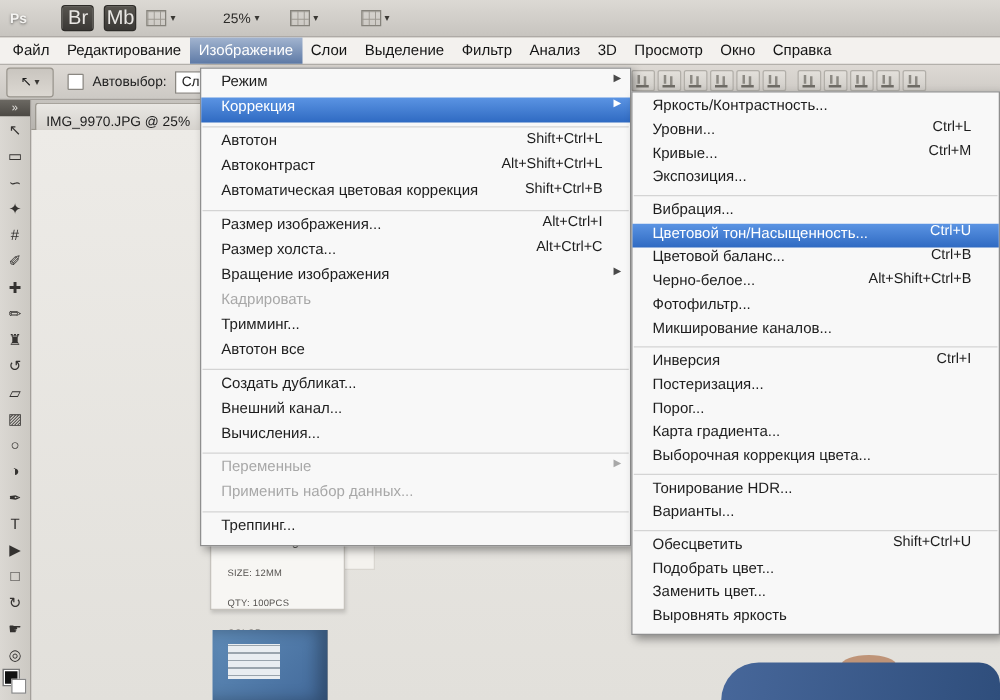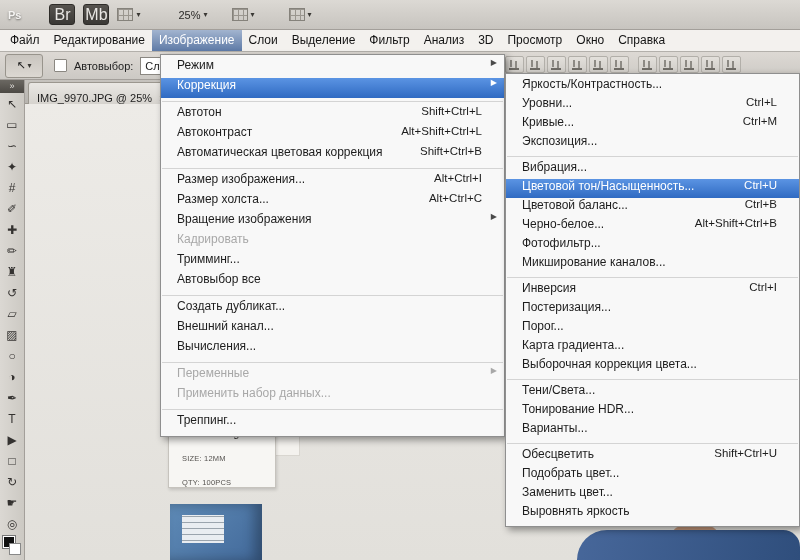--- a/index.html
+++ b/index.html
@@ -259,21 +259,21 @@
       <span class="mi-label">Вращение изображения</span>
       <span class="mi-arrow">▶</span>
     </div>
     <div class="menu-item dis">
       <span class="mi-label">Кадрировать</span>
     </div>
     <div class="menu-item">
       <span class="mi-label">Тримминг...</span>
     </div>
     <div class="menu-item">
-      <span class="mi-label">Автовыбор все</span>
+      <span class="mi-label">Автотон все</span>
     </div>
     <div class="menu-sep"></div>
     <div class="menu-item">
       <span class="mi-label">Создать дубликат...</span>
     </div>
     <div class="menu-item">
       <span class="mi-label">Внешний канал...</span>
     </div>
     <div class="menu-item">
       <span class="mi-label">Вычисления...</span>
@@ -341,23 +341,20 @@
       <span class="mi-label">Порог...</span>
     </div>
     <div class="menu-item">
       <span class="mi-label">Карта градиента...</span>
     </div>
     <div class="menu-item">
       <span class="mi-label">Выборочная коррекция цвета...</span>
     </div>
     <div class="menu-sep"></div>
     <div class="menu-item">
-      <span class="mi-label">Тени/Света...</span>
-    </div>
-    <div class="menu-item">
       <span class="mi-label">Тонирование HDR...</span>
     </div>
     <div class="menu-item">
       <span class="mi-label">Варианты...</span>
     </div>
     <div class="menu-sep"></div>
     <div class="menu-item">
       <span class="mi-label">Обесцветить</span>
       <span class="mi-shortcut">Shift+Ctrl+U</span>
     </div>

